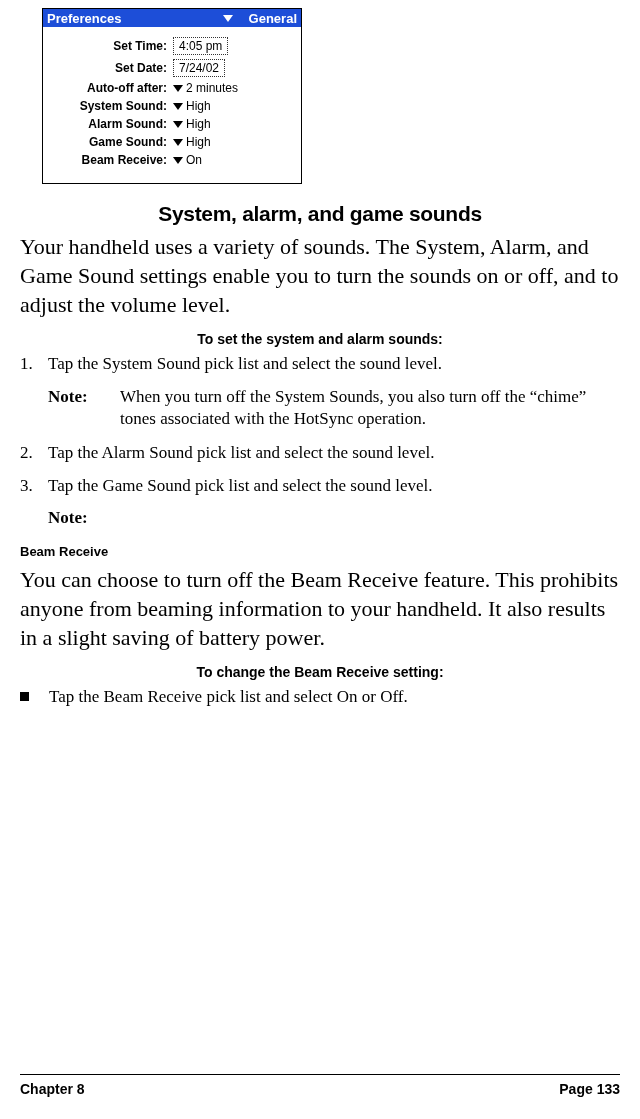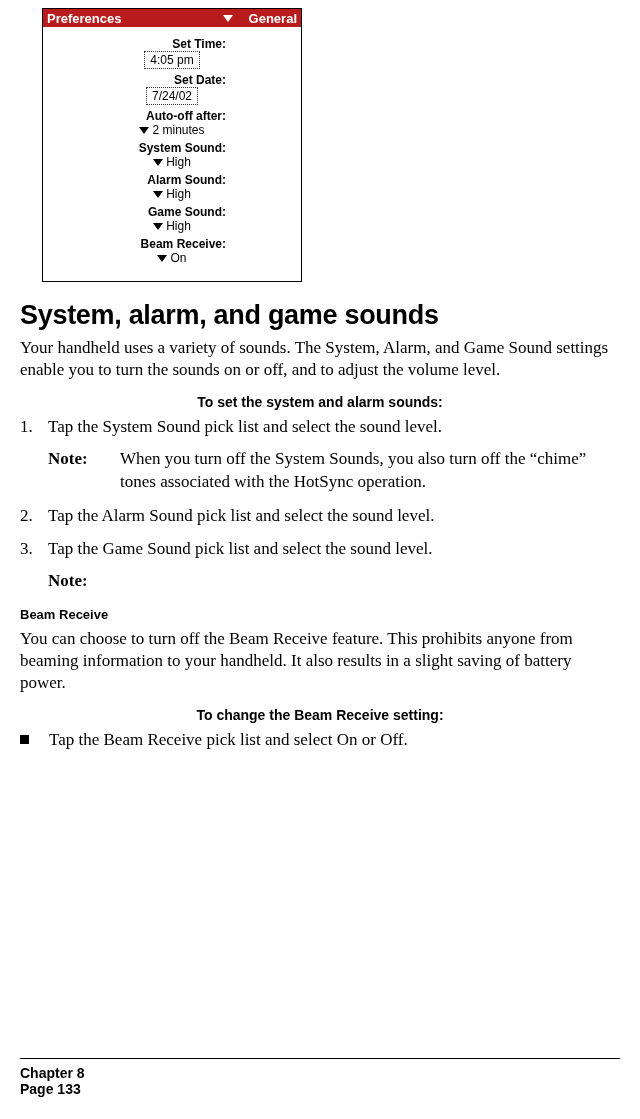--- a/index.html
+++ b/index.html
@@ -12,21 +12,21 @@
       position: relative;
       padding: 0 20px;
     }
     .palm-screen {
       border: 1px solid #000;
       width: 260px;
       margin: 8px 0 18px 22px;
       background: #fff;
     }
     .palm-titlebar {
-      background: #b91c1c;
+      background: #1d4ed8;
       color: #fff;
       display: flex;
       justify-content: space-between;
       align-items: center;
       font-family: Verdana, Geneva, sans-serif;
       font-weight: bold;
       font-size: 13px;
       padding: 1px 4px;
       height: 18px;
     }
@@ -37,21 +37,20 @@
     }
     .palm-body {
       padding: 10px 10px 12px 10px;
     }
     .palm-row {
       display: flex;
       align-items: center;
       margin-bottom: 4px;
       font-family: Verdana, Geneva, sans-serif;
       font-size: 12px;
-      flex-direction: column;
     }
     .palm-label {
       width: 120px;
       text-align: right;
       font-weight: bold;
       padding-right: 6px;
     }
     .boxed {
       border: 1px dotted #333;
       padding: 1px 5px;
@@ -74,32 +73,33 @@
     .tri-white {
       width: 0; height: 0;
       border-left: 5px solid transparent;
       border-right: 5px solid transparent;
       border-top: 7px solid #fff;
       display: inline-block;
     }
     h2.section {
       font-family: Verdana, Geneva, sans-serif;
       font-weight: bold;
-      font-size: 27px;
+      font-size: 21px;
       margin: 0 0 6px 0;
       letter-spacing: -0.3px;
+      text-align: center;
     }
     h2.section2 {
       font-family: Verdana, Geneva, sans-serif;
       font-weight: bold;
       font-size: 13px;
       margin: 14px 0 6px 0;
     }
     p.body {
-      font-size: 17px;
+      font-size: 22px;
       line-height: 1.32;
       margin-bottom: 12px;
     }
     h3.procedure {
       font-family: Verdana, Geneva, sans-serif;
       font-weight: bold;
       font-size: 14px;
       margin: 6px 0 6px 0;
       text-align: center;
     }
@@ -144,21 +144,20 @@
       bottom: 22px;
       left: 20px;
       right: 20px;
       border-top: 1.5px solid #000;
       padding-top: 6px;
       display: flex;
       justify-content: space-between;
       font-family: Verdana, Geneva, sans-serif;
       font-weight: bold;
       font-size: 14px;
-      flex-direction: column;
     }
   </style>
 </head>
 <body>
 
 <div class="palm-screen">
   <div class="palm-titlebar">
     <span>Preferences</span>
     <span class="right">
       <span class="tri-white"></span>

